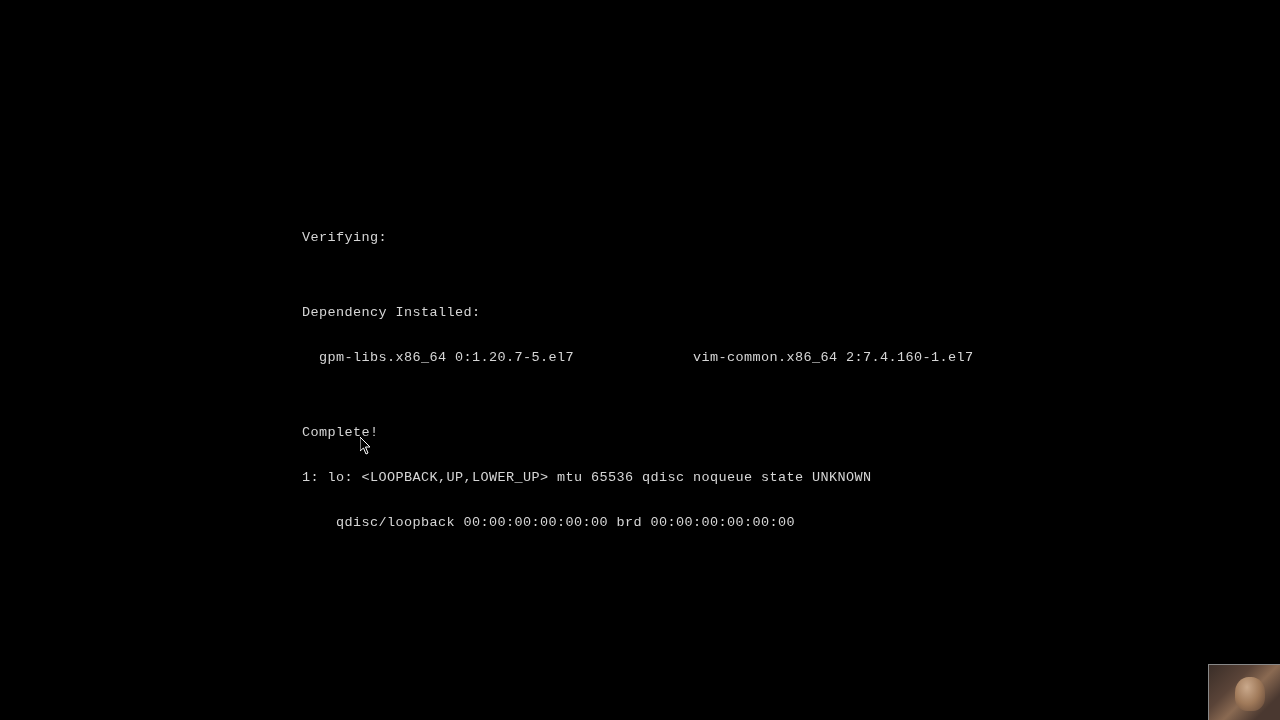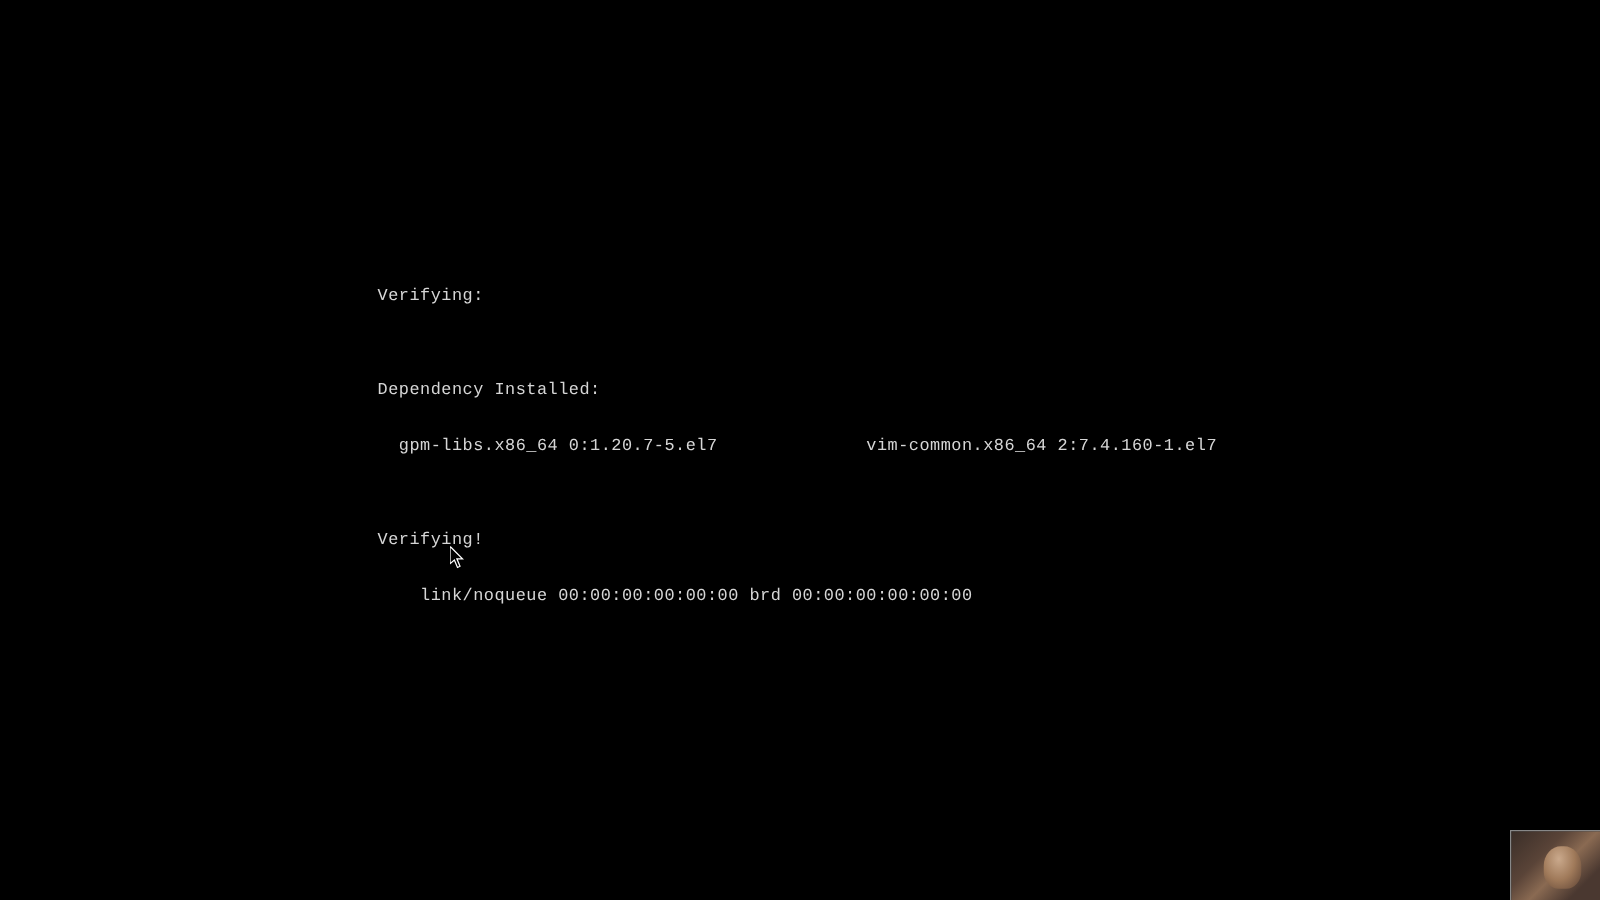--- a/index.html
+++ b/index.html
@@ -53,22 +53,23 @@
 </head>
 <body>
 
 <div class="terminal">
   <div></div>
   <div>Verifying:</div>
   <div></div>
   <div>Dependency Installed:</div>
   <div>  gpm-libs.x86_64 0:1.20.7-5.el7              vim-common.x86_64 2:7.4.160-1.el7</div>
   <div></div>
-  <div>Verifying!</div>
-  <div>    link/noqueue 00:00:00:00:00:00 brd 00:00:00:00:00:00</div>
+  <div>Complete!</div>
+  <div>1: lo: &lt;LOOPBACK,UP,LOWER_UP&gt; mtu 65536 qdisc noqueue state UNKNOWN</div>
+  <div>    qdisc/loopback 00:00:00:00:00:00 brd 00:00:00:00:00:00</div>
   
   
   
   
   
   
   
   
   
   

